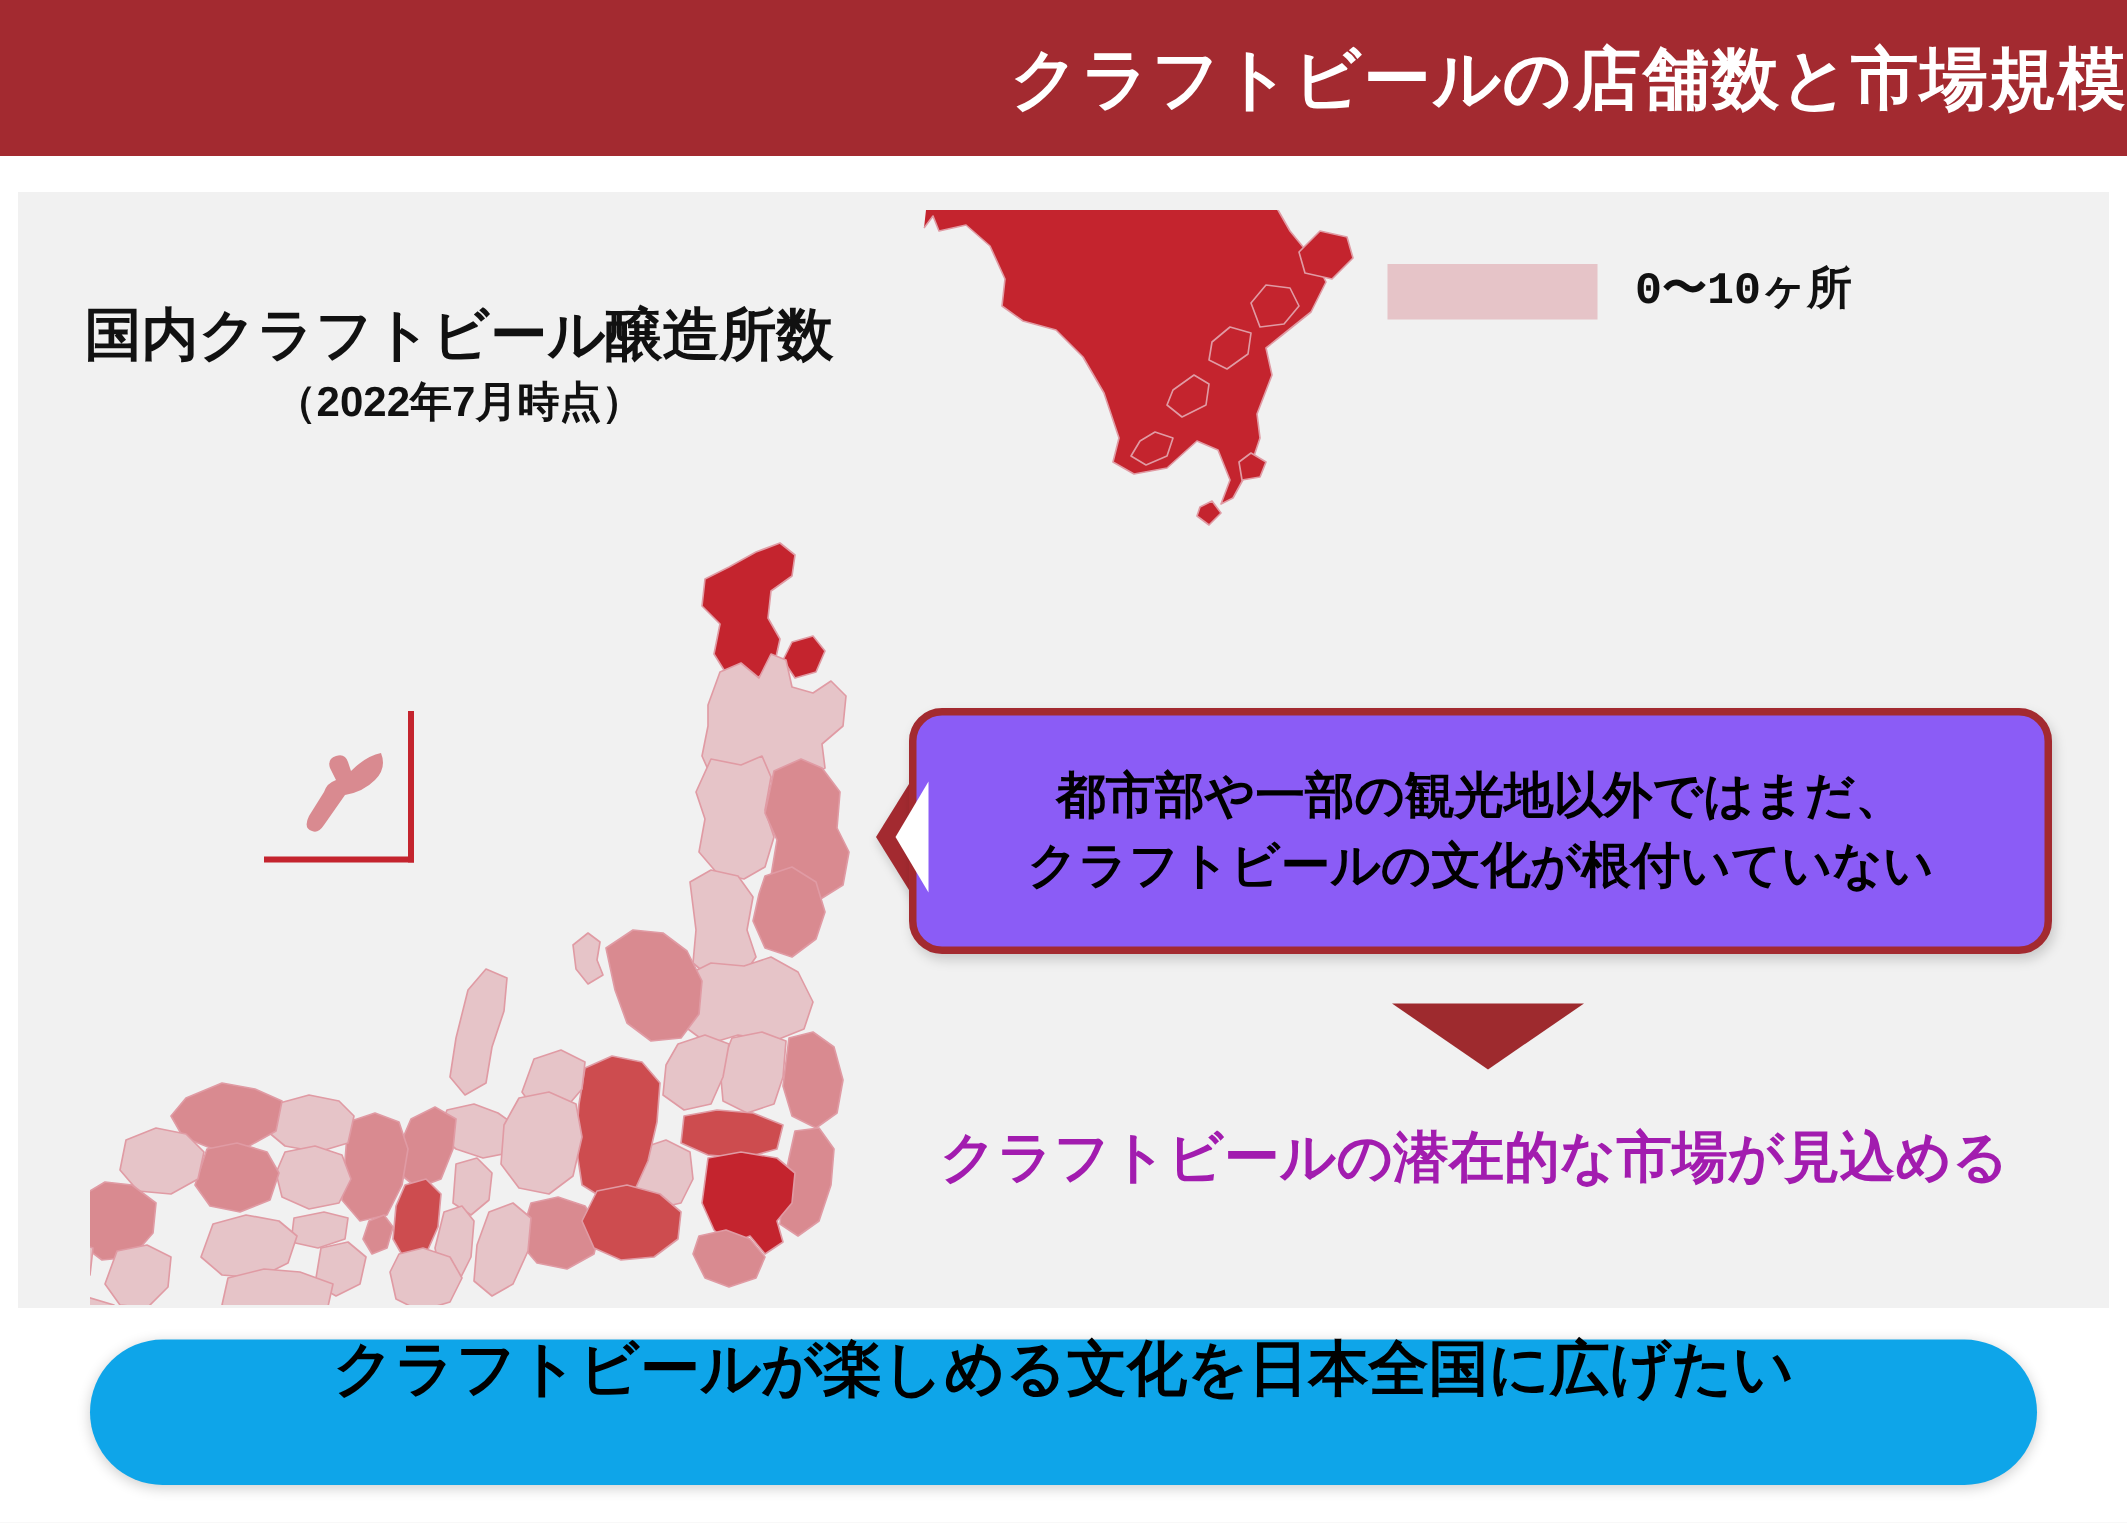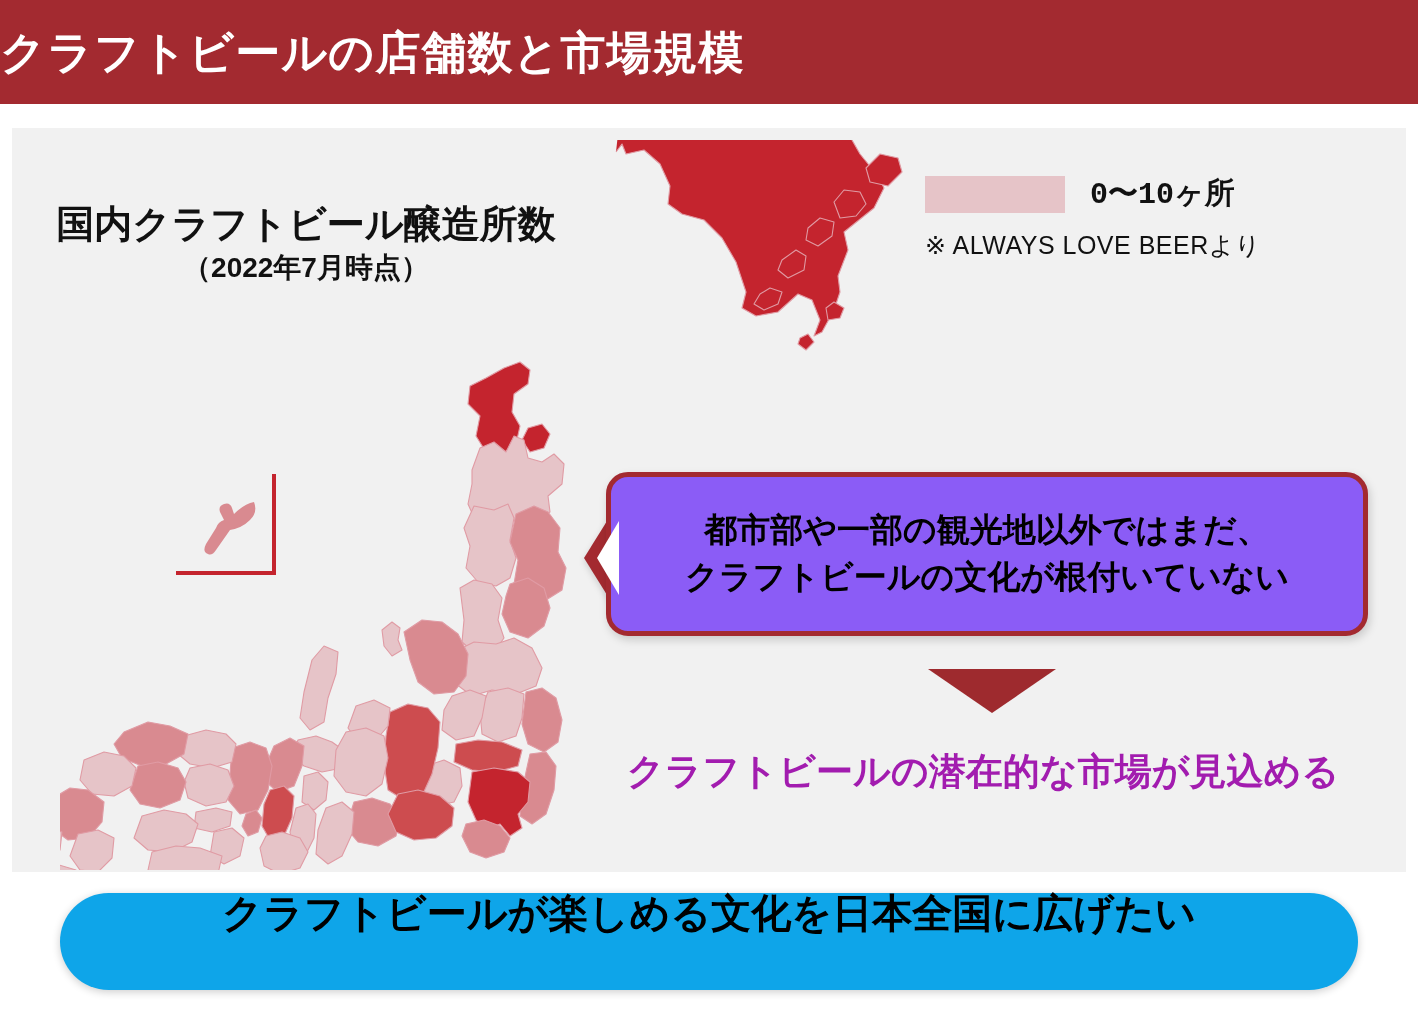--- a/index.html
+++ b/index.html
@@ -11,21 +11,21 @@
     overflow:hidden;
     position:relative;
     -webkit-font-smoothing:antialiased;
   }
   .stage{position:absolute;left:0;top:0;width:1418px;height:1015px;}
 
   
   #header-bar{
     position:absolute;left:0;top:0;width:1418px;height:104px;
     background:#a32a30;
-    display:flex;align-items:center;justify-content:flex-start;
+    display:flex;align-items:center;justify-content:flex-end;
   }
   #header-title{
     color:#ffffff;
     font-size:45px;
     font-weight:bold;
     letter-spacing:1px;
     line-height:1;
     white-space:nowrap;
   }
 
@@ -281,21 +281,20 @@
   <div id="okinawa-bracket"></div>
   <svg style="position:absolute;left:196px;top:492px;width:70px;height:70px;" viewBox="0 0 70 70" aria-hidden="true">
     <path fill="#d98a90" d="M12 62 q-6 -2 -2 -10 l10 -16 q2 -6 8 -8 l-4 -8 q-2 -6 4 -8 6 -2 8 4 l2 6 q10 -10 20 -12 4 10 -4 18 -8 8 -20 10 l-14 20 q-4 6 -8 4 z"></path>
   </svg>
 
   <div id="legend">
     <div class="legend-row">
       <div class="legend-swatch" style="background:#e6c4c8;"></div>
       <div class="legend-label">0〜10ヶ所</div>
     </div>
-    <div id="legend-source">※ ALWAYS LOVE BEERより</div>
   </div>
 
   <div id="callout-tail-outer"></div>
   <div id="callout">
     <div id="callout-text">都市部や一部の観光地以外ではまだ、
 クラフトビールの文化が根付いていない</div>
   </div>
   <div id="callout-tail-inner"></div>
 
   <div id="down-arrow"></div>

